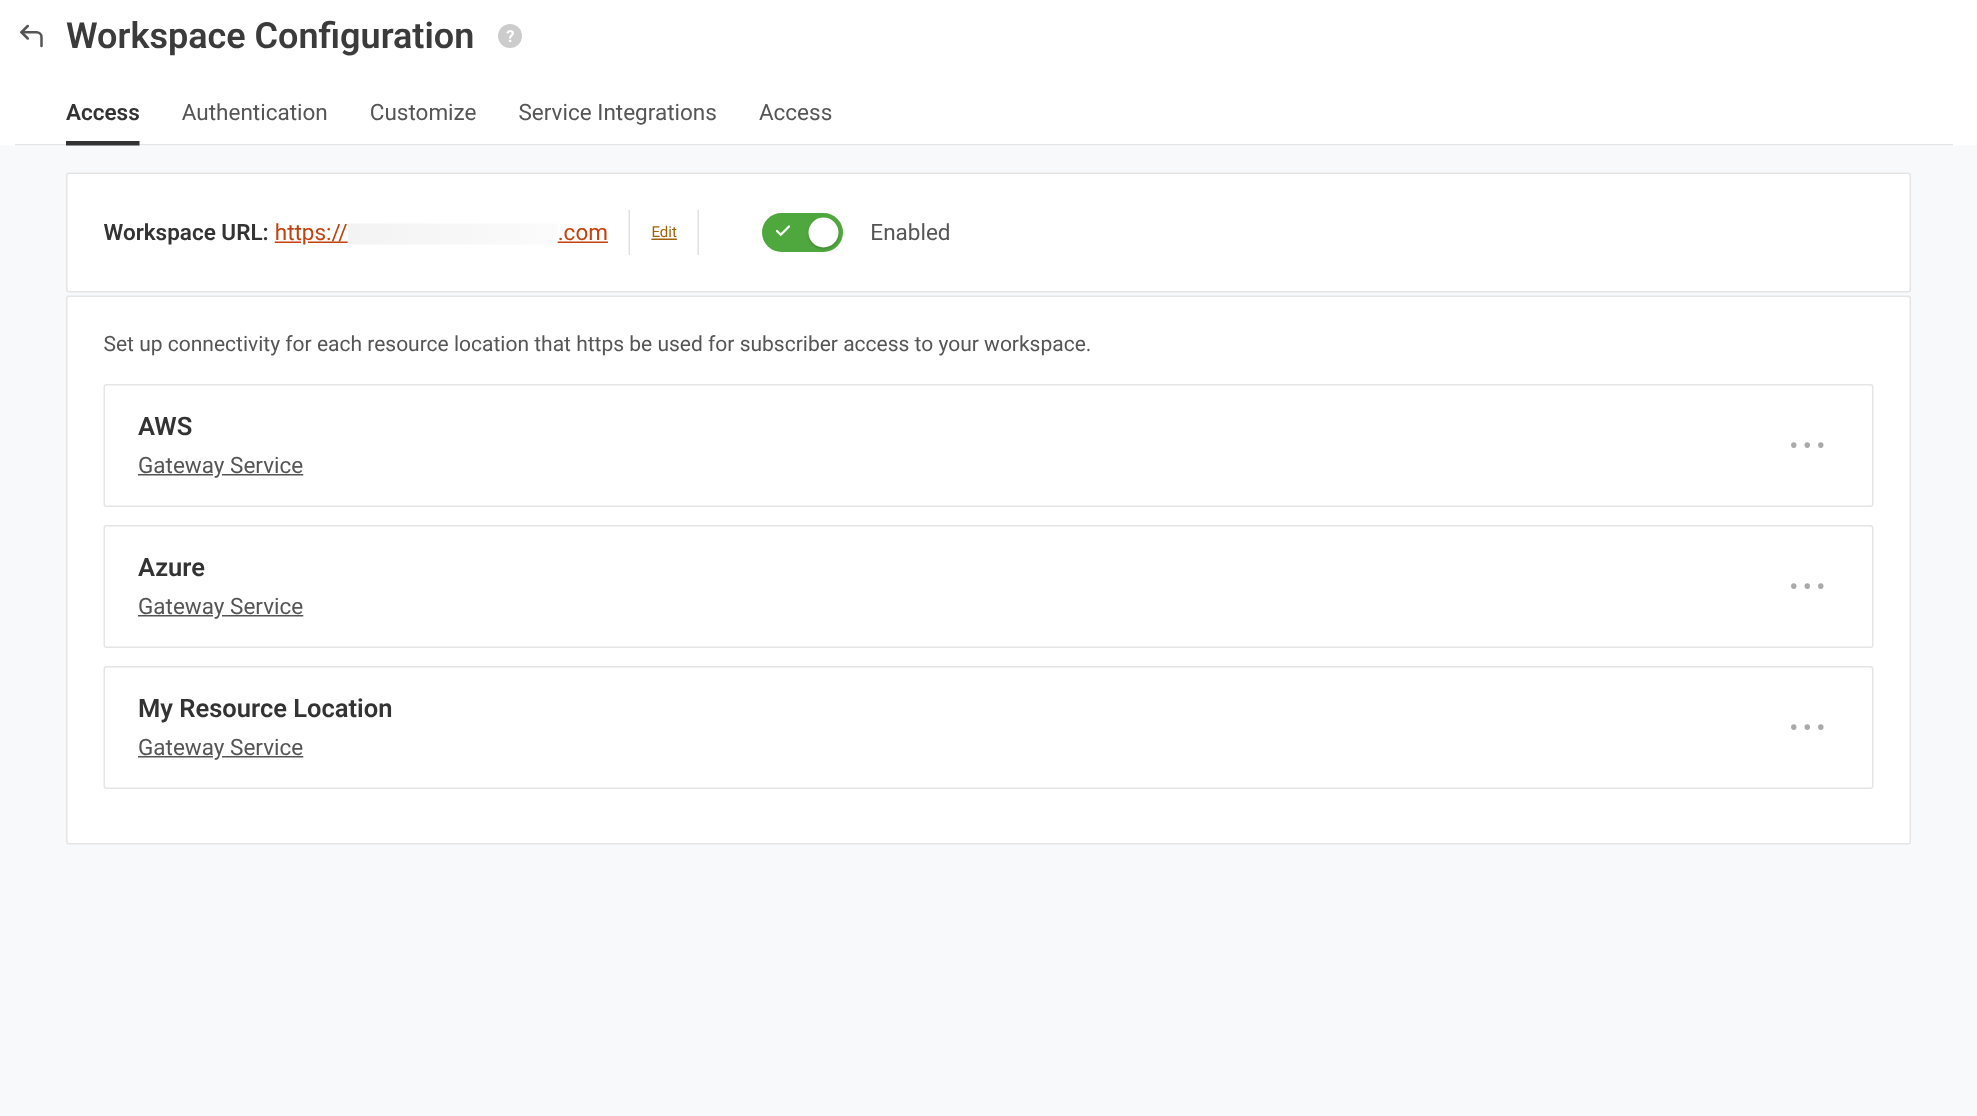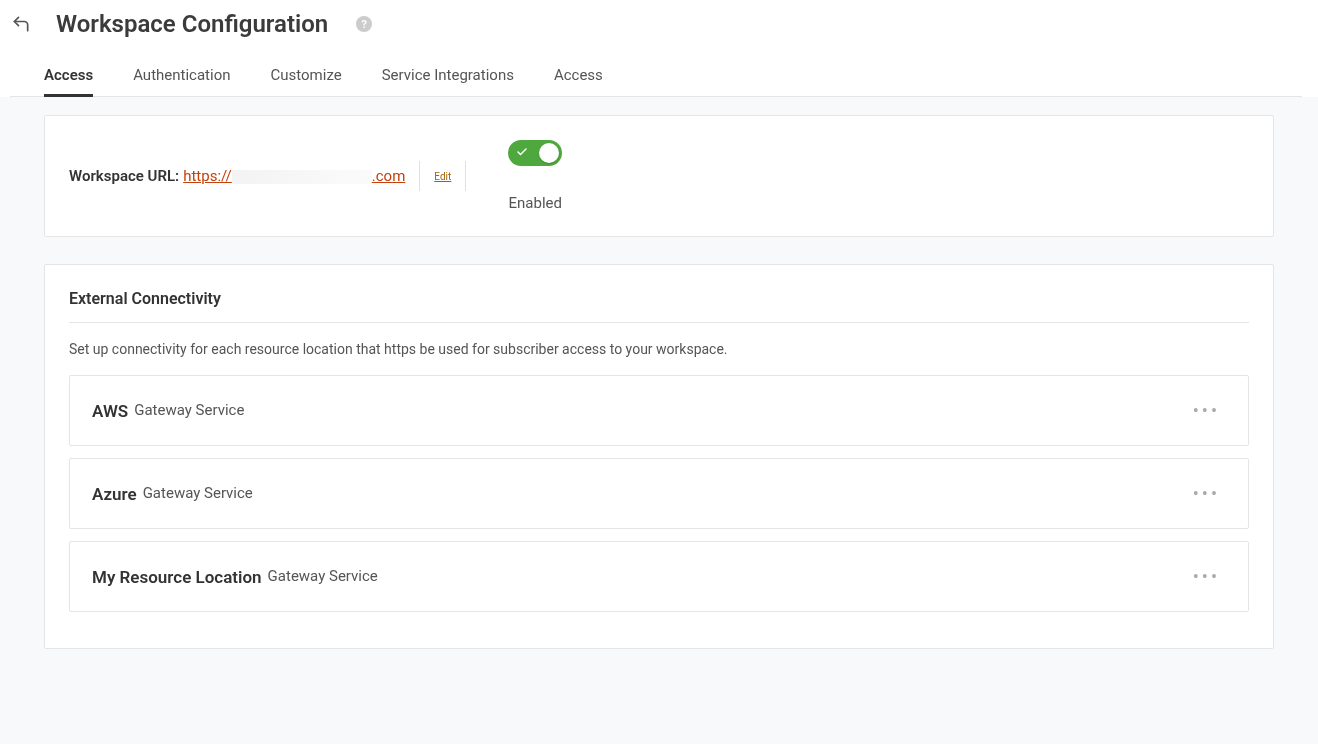--- a/index.html
+++ b/index.html
@@ -13,21 +13,21 @@
       color: #333;
       font-size: 14px;
     }
     .header {
       padding: 10px 16px 0 10px;
       background: #fff;
     }
     .title-row {
       display: flex;
       align-items: center;
-      gap: 24px;
+      gap: 12px;
       padding-bottom: 20px;
     }
     .back-arrow {
       width: 22px;
       height: 22px;
       cursor: pointer;
       color: #555;
       display: flex;
       align-items: center;
       justify-content: center;
@@ -46,21 +46,21 @@
       font-size: 11px;
       font-weight: bold;
       display: flex;
       align-items: center;
       justify-content: center;
       margin-left: 4px;
       cursor: pointer;
     }
     .tabs {
       display: flex;
-      gap: 40px;
+      gap: 28px;
       padding-left: 34px;
       border-bottom: 1px solid #e5e5e5;
     }
     .tab {
       padding: 8px 0 10px 0;
       color: #555;
       cursor: pointer;
       font-size: 15px;
       border-bottom: 3px solid transparent;
       margin-bottom: -1px;
@@ -73,21 +73,21 @@
     .content-area {
       background: #f7f9fa;
       padding: 18px 44px;
       min-height: 650px;
     }
     .card {
       background: #fff;
       border: 1px solid #e5e5e5;
       border-radius: 2px;
       padding: 24px;
-      margin-bottom: 27px;
+      margin-bottom: 2px;
     }
     .url-row {
       display: flex;
       align-items: center;
       gap: 0;
     }
     .url-label {
       font-weight: 600;
       color: #333;
       font-size: 15px;
@@ -115,22 +115,21 @@
     .edit-link {
       color: #a16207;
       text-decoration: underline;
       cursor: pointer;
       font-size: 10px;
     }
     .toggle-wrap {
       margin-left: 28px;
       display: flex;
       align-items: center;
-      gap: 28px;
-      flex-direction: column;
+      gap: 18px;
     }
     .toggle {
       width: 54px;
       height: 26px;
       background: #4fa83d;
       border-radius: 26px;
       position: relative;
       cursor: pointer;
       display: flex;
       align-items: center;
@@ -184,31 +183,32 @@
       border: 1px solid #e5e5e5;
       border-radius: 2px;
       padding: 18px 22px;
       margin-bottom: 12px;
       display: flex;
       align-items: center;
       justify-content: space-between;
     }
     .resource-info {
       display: flex;
-      flex-direction: row;
+      flex-direction: column;
       gap: 6px;
     }
     .resource-name {
       font-weight: 600;
       font-size: 17px;
       color: #333;
     }
     .resource-sub {
       color: #555;
       font-size: 15px;
+      text-decoration: underline;
     }
     .more-icon {
       color: #aaa;
       font-size: 18px;
       letter-spacing: 3px;
       cursor: pointer;
       padding: 6px;
     }
   </style>
 </head>
@@ -250,21 +250,20 @@
               </svg>
           </span>
           <div class="toggle-knob"></div>
         </div>
         <span class="toggle-label">Enabled</span>
       </div>
     </div>
   </div>
 
   <div class="card">
-    <div class="section-title">External Connectivity</div>
     <div class="section-desc">Set up connectivity for each resource location that https be used for subscriber access to your workspace.</div>
 
     <div class="resource-card">
       <div class="resource-info">
         <div class="resource-name">AWS</div>
         <div class="resource-sub">Gateway Service</div>
       </div>
       <div class="more-icon">•••</div>
     </div>
 

